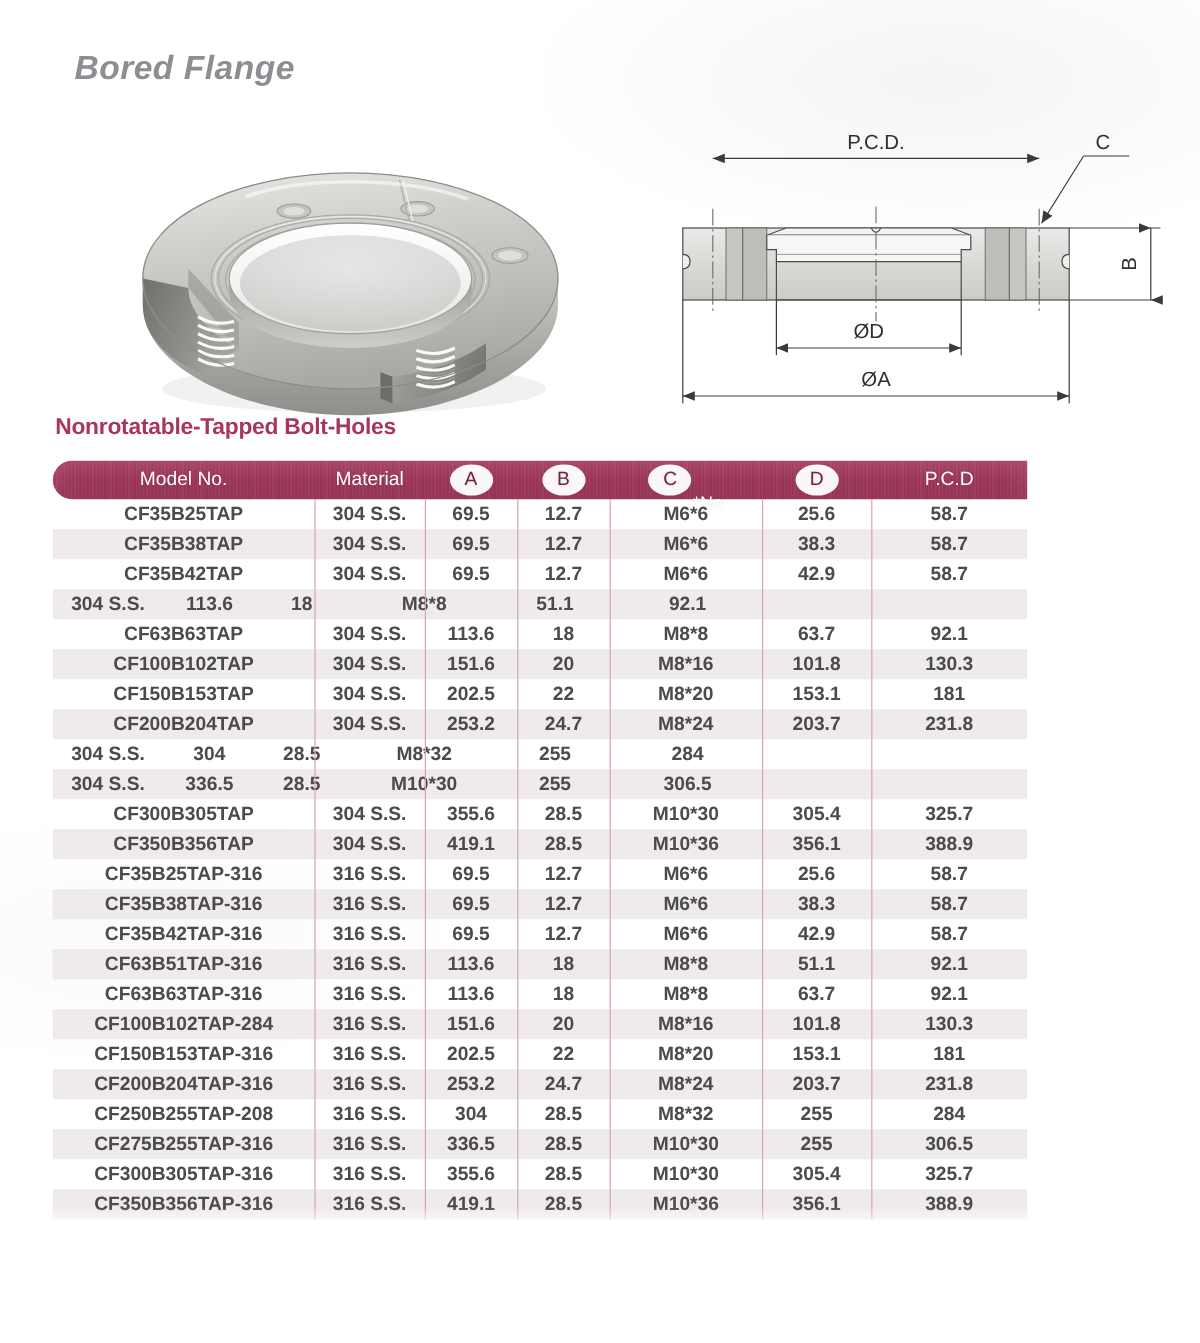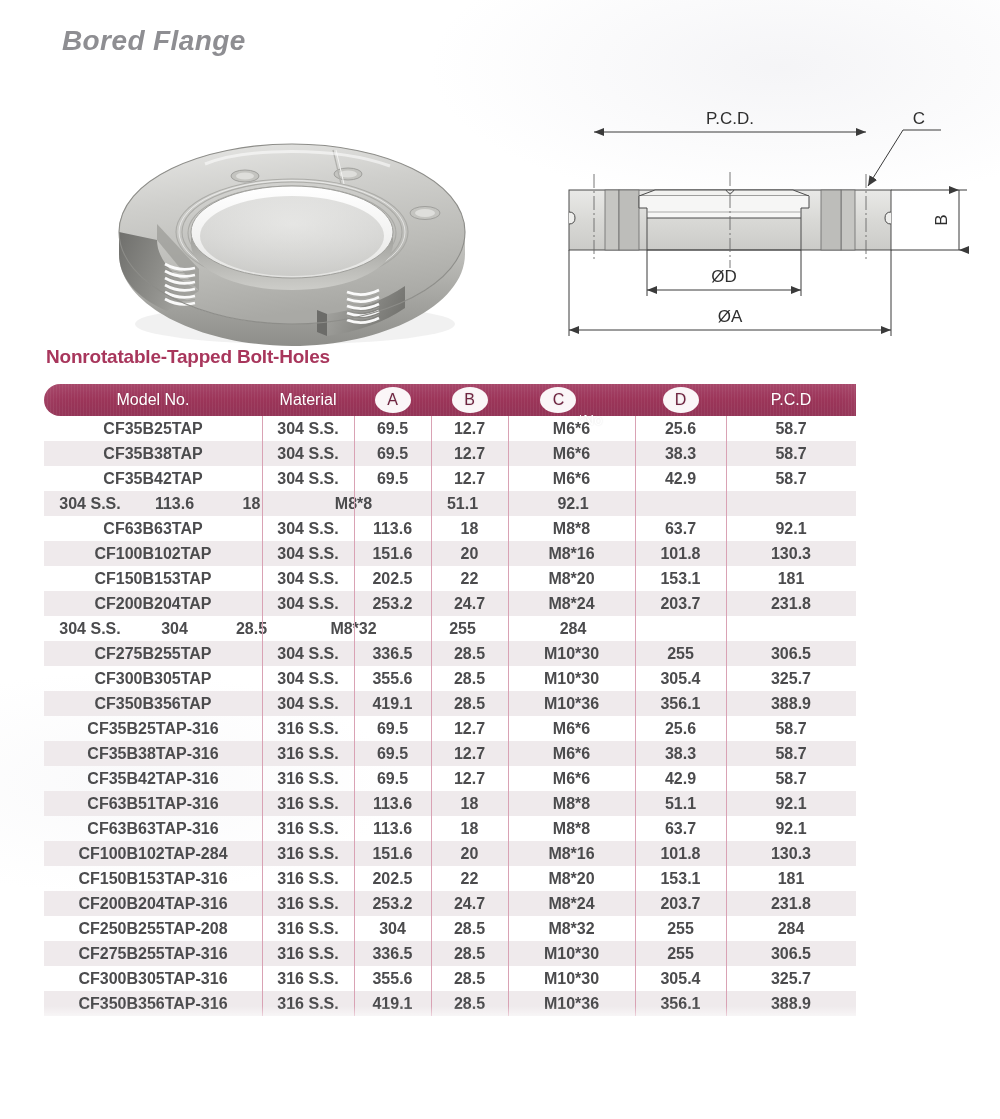--- a/index.html
+++ b/index.html
@@ -22,21 +22,21 @@
     background:
       radial-gradient(ellipse 500px 200px at 78% 6%, rgba(236,236,240,0.55), rgba(255,255,255,0) 70%),
       radial-gradient(ellipse 400px 160px at 12% 70%, rgba(240,240,243,0.35), rgba(255,255,255,0) 70%),
       #ffffff;
   }
 
   
   .doc-title {
     position: absolute;
     left: 62px;
-    top: 25px;
+    top: 41px;
     font-size: 28px;
     font-weight: bold;
     font-style: italic;
     color: #8e8e92;
     letter-spacing: 0.4px;
     white-space: nowrap;
   }
 
   
   .photo {
@@ -505,21 +505,20 @@
       </div>
       <div class="trow">
         <div class="td c1">304 S.S.</div>
         <div class="td c2">304</div>
         <div class="td c3">28.5</div>
         <div class="td c4">M8*32</div>
         <div class="td c5">255</div>
         <div class="td c6">284</div>
       </div>
       <div class="trow alt">
-        <div class="td c0">CF275B255TAP</div>
         <div class="td c1">304 S.S.</div>
         <div class="td c2">336.5</div>
         <div class="td c3">28.5</div>
         <div class="td c4">M10*30</div>
         <div class="td c5">255</div>
         <div class="td c6">306.5</div>
       </div>
       <div class="trow">
         <div class="td c0">CF300B305TAP</div>
         <div class="td c1">304 S.S.</div>

